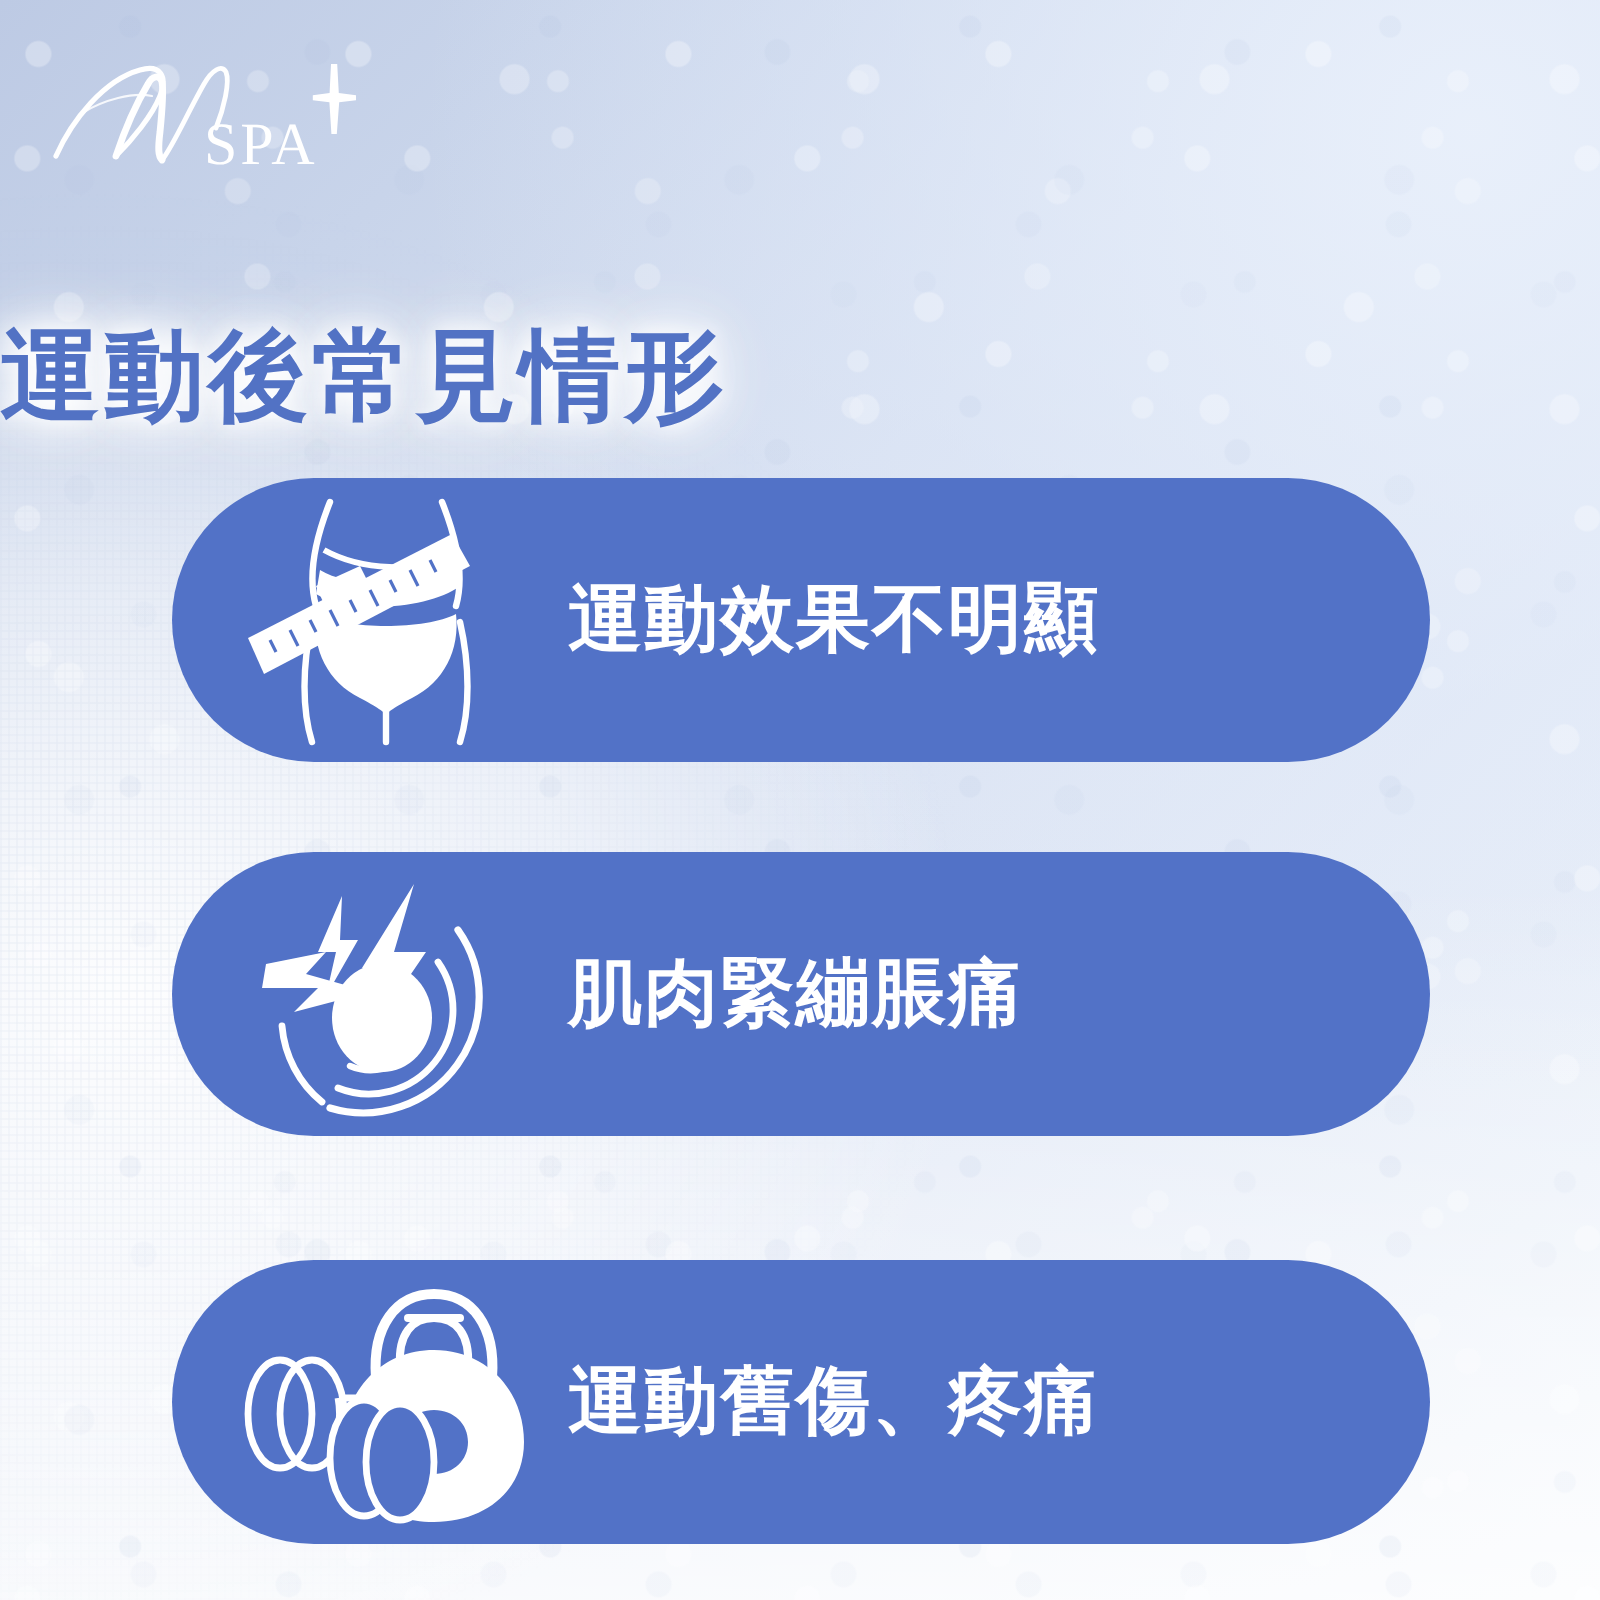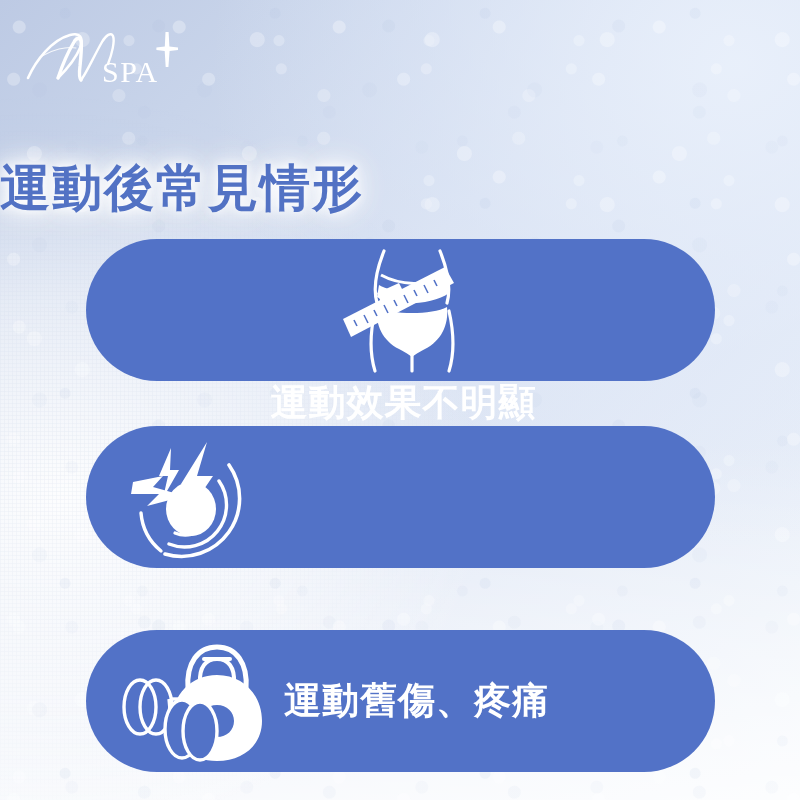--- a/index.html
+++ b/index.html
@@ -95,21 +95,21 @@
   .pill {
     position:absolute;
     left:86px;
     width:629px;
     height:142px;
     background:#5272c7;
     border-radius:71px;
     display:flex;
     align-items:center;
   }
-  #pill-0 { top:239px;flex-direction:column; }
+  #pill-0 { top:239px; }
   #pill-1 { top:426px; }
   #pill-2 { top:596px;margin-top:34px; }
 
   .pill-icon {
     width:170px;
     height:142px;
     margin-left:22px;
     flex:0 0 auto;
     display:flex;
     align-items:center;
@@ -206,20 +206,21 @@
 
         <ellipse cx="68" cy="77" rx="25" ry="27" fill="#ffffff"></ellipse>
 
         <path d="M84 10 L58 52 L72 52 L60 88 L90 44 L74 44 Z" fill="#ffffff"></path>
 
         <path d="M48 16 L36 44 L45 44 L40 66 L56 38 L47 38 Z" fill="#ffffff"></path>
 
         <path d="M10 50 L40 44 L30 55 L62 64 L24 74 L36 62 L8 62 Z" fill="#ffffff"></path>
       </svg>
     </div>
+    <div class="pill-label">肌肉緊繃脹痛</div>
   </div>
 
   <div class="pill" id="pill-2">
     <div class="pill-icon">
       <svg width="155" height="128" viewBox="0 0 155 128" xmlns="http://www.w3.org/2000/svg">
 
         <g fill="none" stroke="#ffffff" stroke-width="3.4" stroke-linejoin="round">
           <ellipse cx="24" cy="70" rx="16" ry="27"></ellipse>
           <ellipse cx="40" cy="70" rx="16" ry="27"></ellipse>
           <path d="M55 62 L76 62"></path>

